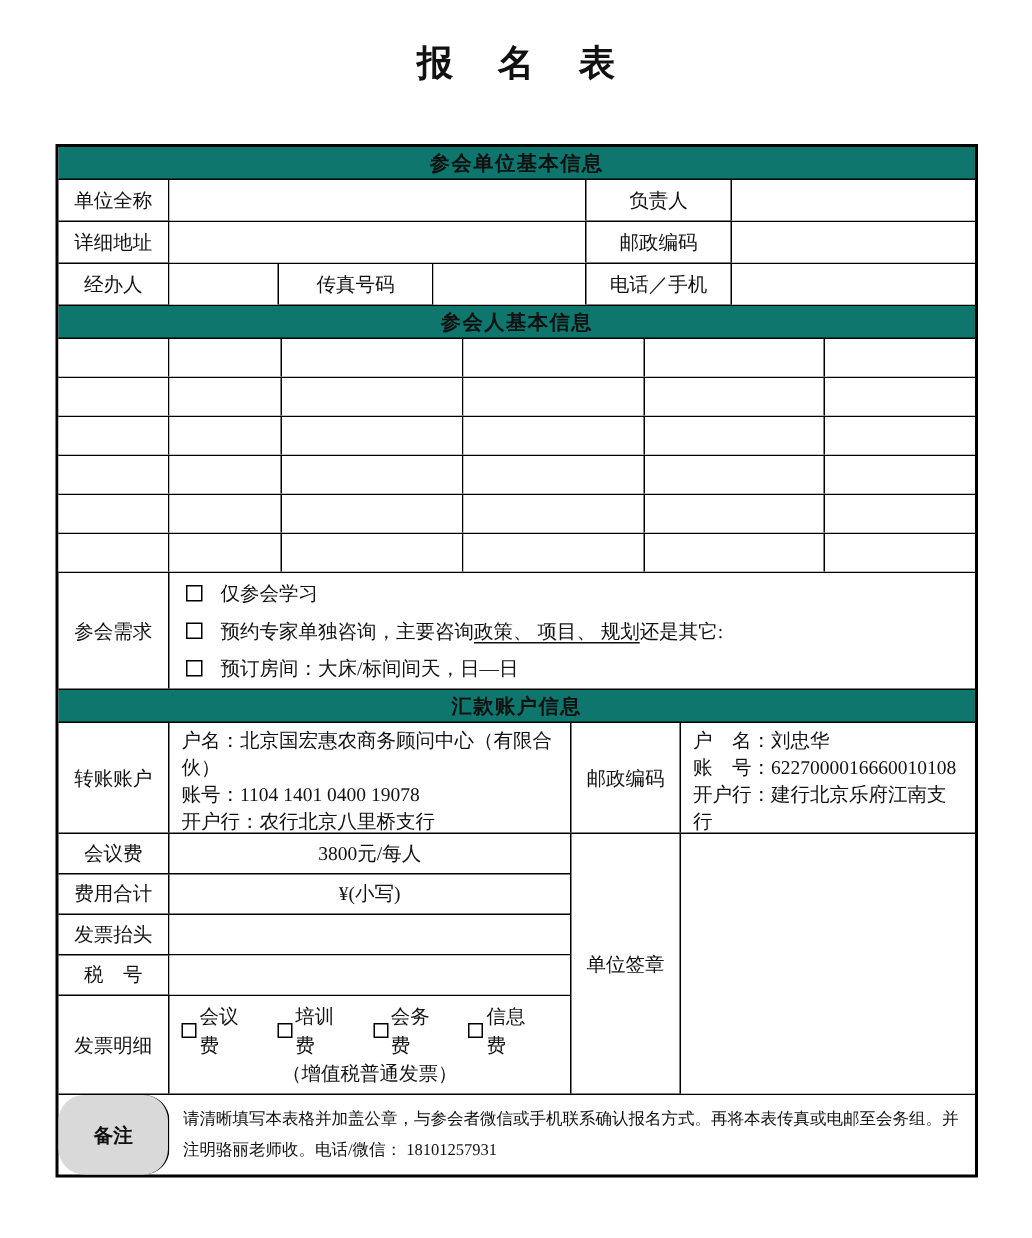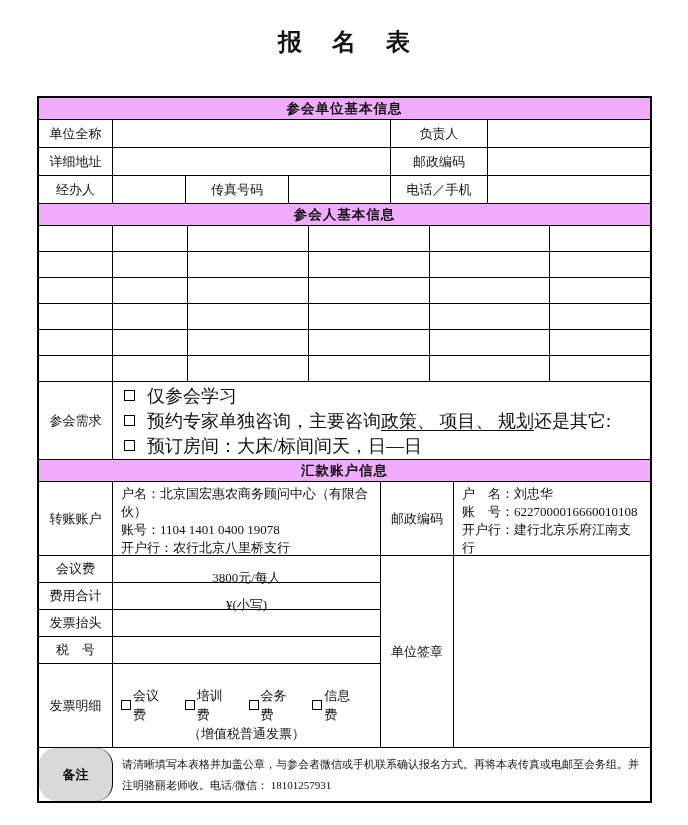--- a/index.html
+++ b/index.html
@@ -18,53 +18,53 @@
     border:2px solid #000; background:#fff;
   }
   .row { display:flex; border-bottom:1px solid #000; align-items:stretch; }
   .row:last-child { border-bottom:none; }
   .cell {
     border-right:1px solid #000; display:flex; align-items:center;
     justify-content:center; font-size:13px; overflow:hidden;
   }
   .cell:last-child { border-right:none; }
   .sec {
-    background:#f0abfc; height:22px; align-items:center; justify-content:center;
+    background:#0f766e; height:22px; align-items:center; justify-content:center;
     display:flex; font-weight:bold; font-size:13.5px; letter-spacing:1px;
   }
   .h27 { height:28px; }
   .h30 { height:31px; }
   .h26 { height:26px; }
   
   .w74 {width:74px;} .w278{width:278px;} .w97{width:97px;} .w161{width:161px; flex:1;}
   .w73 {width:73px;} .w103{width:103px;} .w102{width:102px;}
   .aw74{width:74px;} .aw75{width:75px;} .aw121{width:121px;} .aw120{width:120px;} .aw99{width:99px; flex:1;}
   .bw74{width:74px;} .bw268{width:268px;} .bw73{width:73px;} .bw195{width:195px; flex:1;}
   .left-text { justify-content:flex-start; text-align:left; padding:3px 8px; align-items:flex-start; flex-direction:column; }
   .bank { height:74px; }
   .bank .lines { justify-content:flex-start; }
   .lines p { margin:0; line-height:18px; font-size:13px; }
   .needs { height:78px; }
   .needs-content {
     flex:1; display:flex; flex-direction:column; justify-content:center;
-    padding-left:11px; font-size:18px;
+    padding-left:11px; font-size:13px;
   }
   .need-line { display:flex; align-items:center; height:25px; }
   .cb {
     display:inline-block; width:11px; height:11px; border:1px solid #000;
     flex:none; background:#fff;
   }
   .need-line .cb { margin-right:12px; }
   .u { text-decoration:underline; text-underline-offset:3px; }
   .fees { align-items:stretch; }
   .fees-left { width:342px; border-right:1px solid #000; display:flex; flex-direction:column; }
   .frow { display:flex; border-bottom:1px solid #000; }
   .frow:last-child { border-bottom:none; flex:1; }
   .frow .flabel { width:74px; border-right:1px solid #000; display:flex; align-items:center; justify-content:center; font-size:13px; }
-  .frow .fvalue { flex:1; display:flex; align-items:center; justify-content:center; font-size:13px;margin-top:18px; }
+  .frow .fvalue { flex:1; display:flex; align-items:center; justify-content:center; font-size:13px; }
   .fh { height:27px; }
   .invoice-detail { flex-direction:column; align-items:flex-start; justify-content:center; padding:4px 8px; }
   .inv-line { display:flex; align-items:center; gap:4px; line-height:19px; font-size:13px; }
   .inv-opt { display:flex; align-items:center; margin-right:18px; }
   .inv-opt .cb { margin-right:2px; width:10px; height:10px; }
   .seal-cell { width:73px; }
   .seal-right { flex:1; }
   .remark { height:53px; }
   .remark-label { background:#d9d9d9; font-weight:bold;border-radius:17px; }
   .remark-text {

